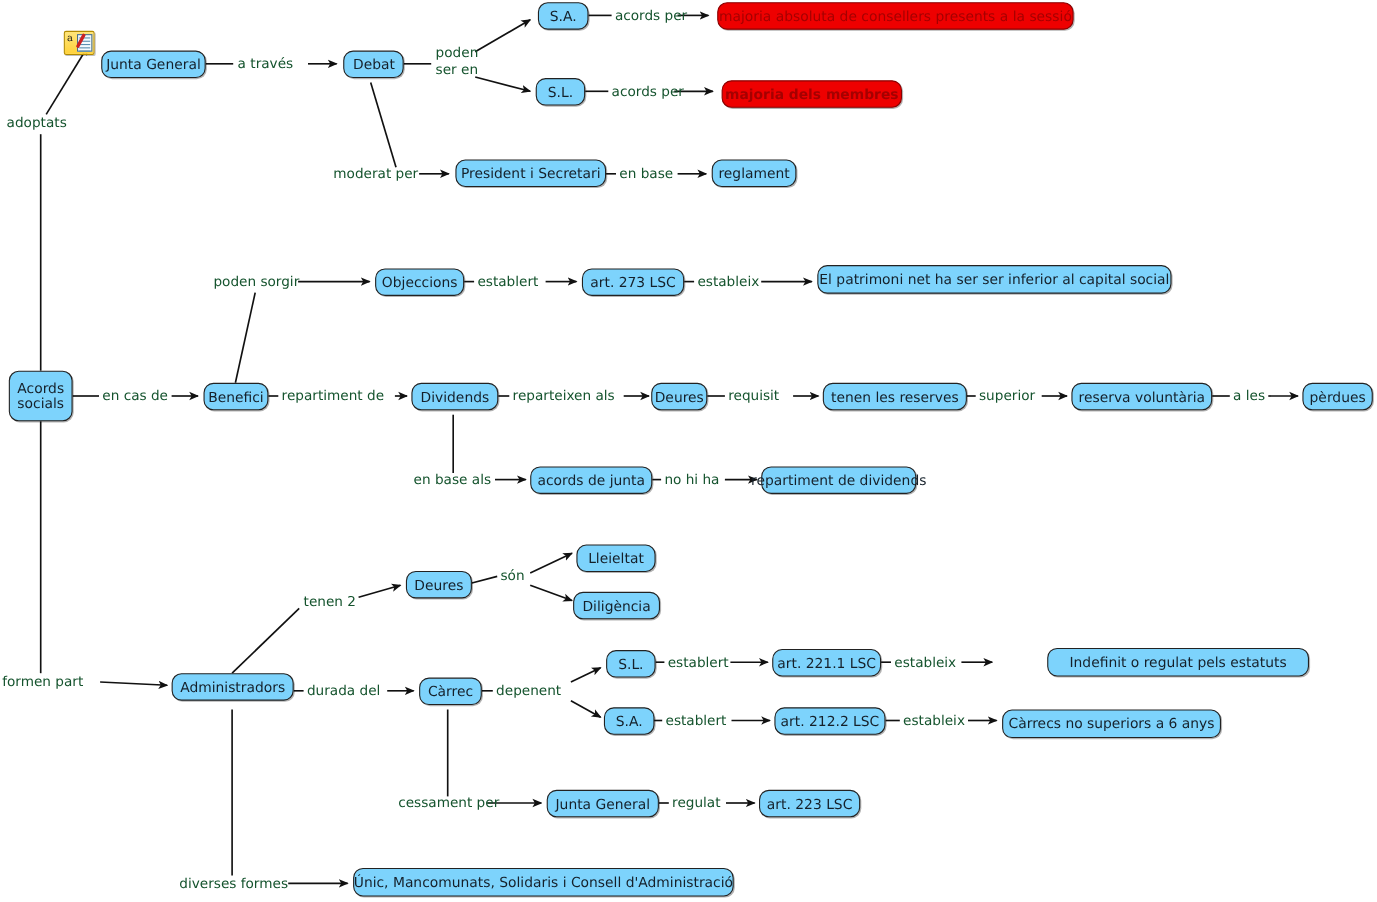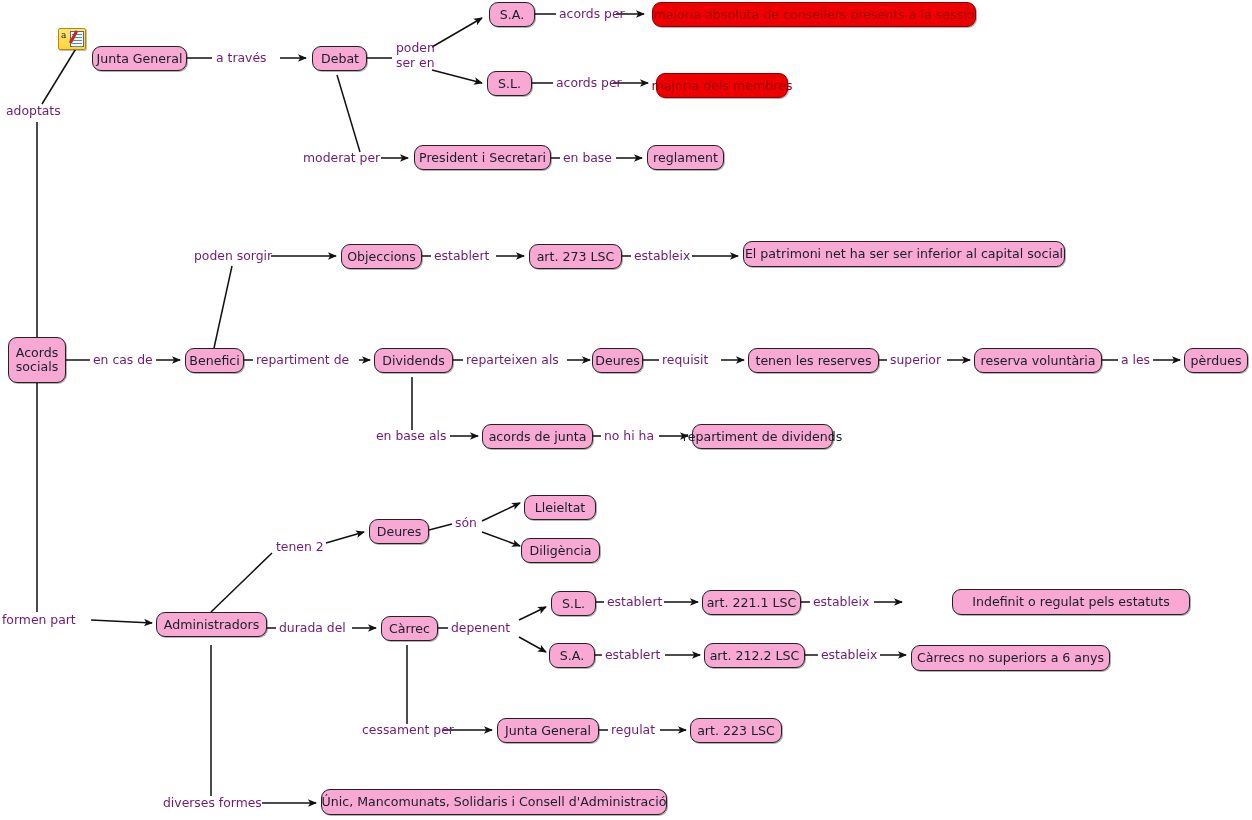--- a/index.html
+++ b/index.html
@@ -16,21 +16,21 @@
   }
   svg#edges{
     position:absolute;
     left:0;top:0;
     width:1252px;height:820px;
     pointer-events:none;
   }
   .node{
     position:absolute;
     box-sizing:border-box;
-    background:#f9a8d4;
+    background:#7dd3fc;
     border:1.4px solid #222222;
     border-radius:9px;
     color:#15202a;
     font-size:12.6px;
     line-height:14px;
     display:flex;
     align-items:center;
     justify-content:center;
     text-align:center;
     padding:0 9px;
@@ -40,21 +40,21 @@
   .node.two-line{ white-space:normal; line-height:14px; }
   .node.red{
     background:#ee0000;
     border-color:#8b0000;
     color:#a50000;
   }
   .elabel{
     position:absolute;
     font-size:12.4px;
     line-height:14px;
-    color:#701a75;
+    color:#14532d;
     white-space:nowrap;
     background:transparent;
   }
   .elabel.two-line{white-space:normal;line-height:14.5px;}
   .note-icon{
     position:absolute;
     width:26px;height:20px;
     border:1px solid #b38b00;
     border-radius:2px;
     background:linear-gradient(#ffe57a,#ffd23a);
@@ -202,21 +202,21 @@
 
   <div class="node two-line" style="left:8px;top:337px;width:58px;height:46px;">
       <span>Acords<br>socials</span>
     </div>
 
   <div class="node" style="left:92px;top:46px;width:95px;height:25px;">Junta General</div>
   <div class="node" style="left:312px;top:46px;width:55px;height:25px;padding-left:10px;">Debat</div>
   <div class="node" style="left:489px;top:2px;width:46px;height:25px;">S.A.</div>
   <div class="node" style="left:487px;top:71px;width:45px;height:25px;">S.L.</div>
   <div class="node red" style="left:652px;top:2px;width:324px;height:25px;">majoria absoluta de consellers presents a la sessió</div>
-  <div class="node red" style="left:656px;top:73px;width:132px;height:25px;">majoria dels membres</div>
+  <div class="node red" style="left:656px;top:73px;width:164px;height:25px;font-weight:bold;">majoria dels membres</div>
   <div class="node" style="left:414px;top:145px;width:137px;height:25px;">President i Secretari</div>
   <div class="node" style="left:647px;top:145px;width:77px;height:25px;">reglament</div>
 
   <div class="node" style="left:185px;top:348px;width:59px;height:25px;">Benefici</div>
   <div class="node" style="left:341px;top:244px;width:81px;height:25px;">Objeccions</div>
   <div class="node" style="left:529px;top:244px;width:93px;height:25px;">art. 273 LSC</div>
   <div class="node" style="left:743px;top:241px;width:322px;height:26px;">El patrimoni net ha ser ser inferior al capital social</div>
   <div class="node" style="left:374px;top:348px;width:79px;height:25px;">Dividends</div>
   <div class="node" style="left:592px;top:348px;width:51px;height:25px;">Deures</div>
   <div class="node" style="left:748px;top:348px;width:131px;height:25px;">tenen les reserves</div>

